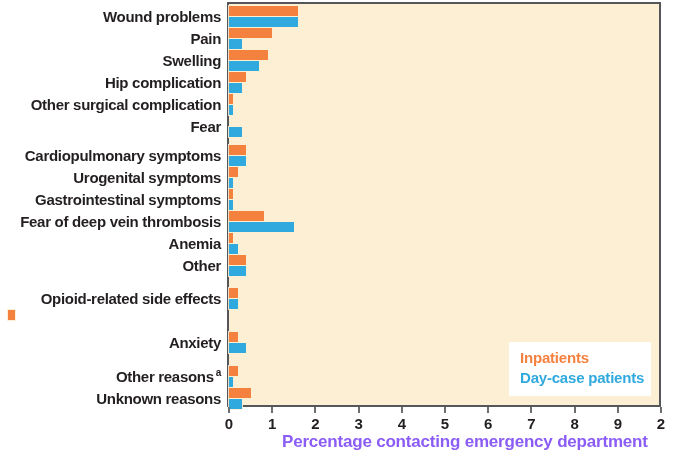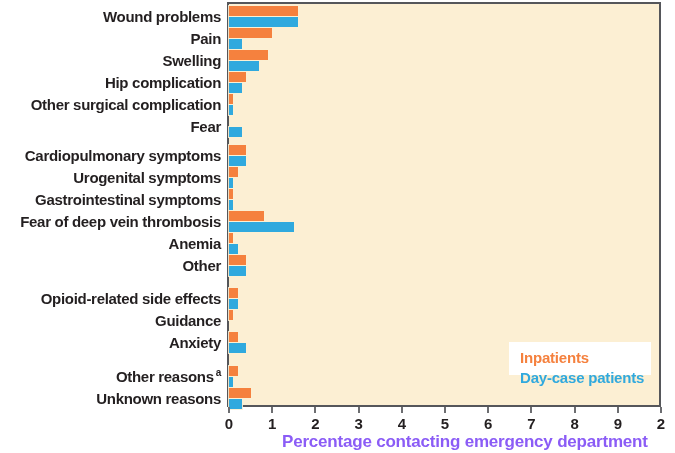--- a/index.html
+++ b/index.html
@@ -31,21 +31,21 @@
   .tick-labels{position:absolute;left:229px;top:414px;width:432px;height:18px;}
   .tick-label{
     position:absolute;transform:translateX(-50%);font-size:15px;font-weight:700;
     color:#231F20;line-height:1;top:2px;
   }
   .x-label{
     position:absolute;left:282px;top:433px;font-size:17px;font-weight:700;
     letter-spacing:-0.2px;color:#8b5cf6;white-space:nowrap;line-height:1;
   }
   .legend{
-    position:absolute;left:509px;top:342px;width:142px;height:33px;background:#ffffff;
+    position:absolute;left:509px;top:342px;width:142px;height:54px;background:#ffffff;
     box-sizing:border-box;padding:6px 0 0 11px;
   }
   .legend-entry{font-size:15px;font-weight:700;letter-spacing:-0.2px;line-height:20px;white-space:nowrap;}
 </style>
 </head>
 <body>
 
 <div class="canvas">
   <div class="plot-frame"></div>
   <div class="rows">
@@ -139,21 +139,20 @@
       </div>
       <div class="group" style="margin-top: 11px;">
         <div class="row">
           <div class="cat-label">Opioid-related side effects</div>
           <div class="bars">
             <div class="bar top" style="background: rgb(245, 129, 62); width: 2%;"></div>
             <div class="bar bottom" style="background: rgb(48, 169, 222); width: 2%;"></div>
           </div>
         </div>
         <div class="row">
-          <div class="cat-label">Guidance</div>
           <div class="bars">
             <div class="bar top" style="background: rgb(245, 129, 62); width: 1%;"></div>
             <div class="bar bottom" style="background: rgb(48, 169, 222); width: 0%; box-shadow: none;"></div>
           </div>
         </div>
         <div class="row">
           <div class="cat-label">Anxiety</div>
           <div class="bars">
             <div class="bar top" style="background: rgb(245, 129, 62); width: 2%;"></div>
             <div class="bar bottom" style="background: rgb(48, 169, 222); width: 4%;"></div>

